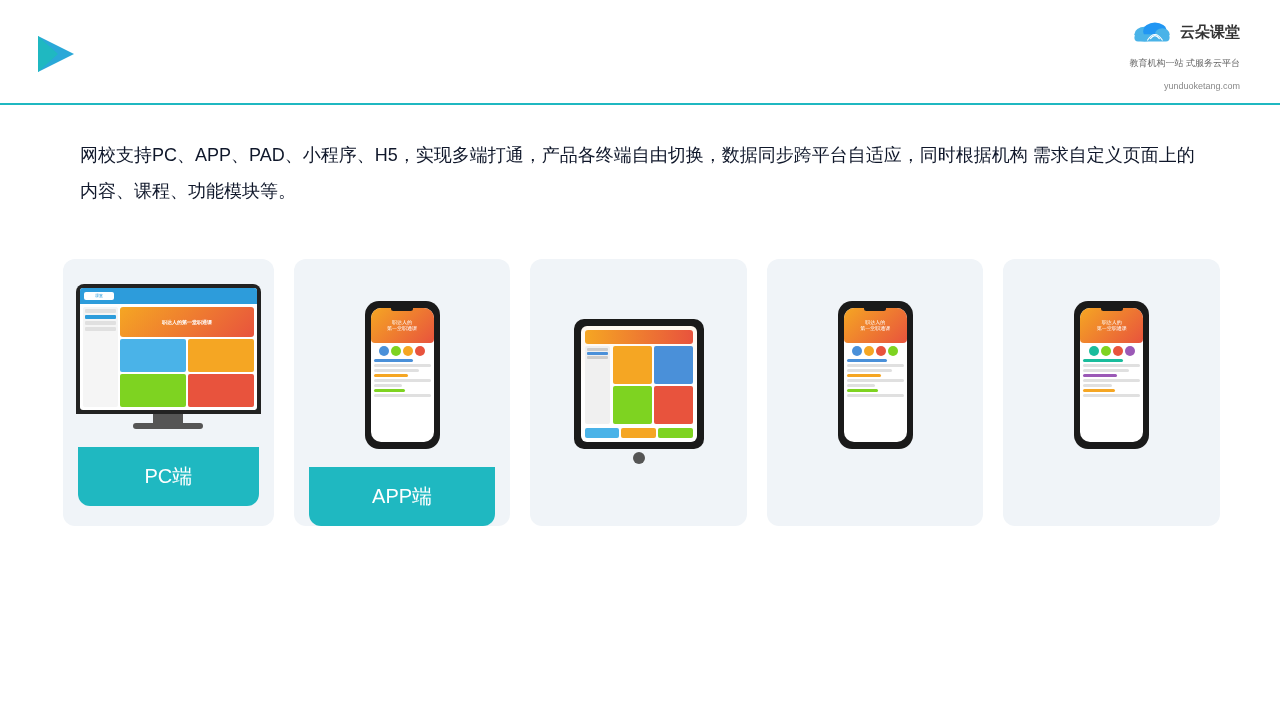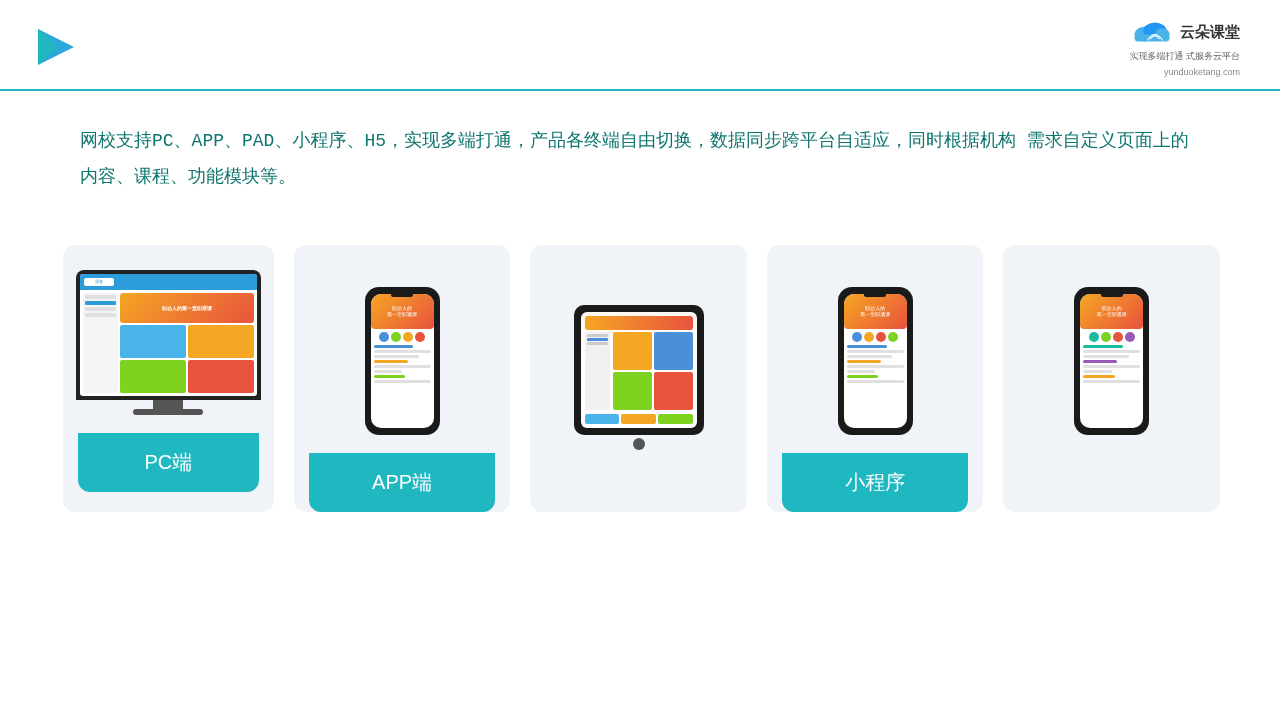--- a/index.html
+++ b/index.html
@@ -30,21 +30,21 @@
     }
     .page-title {
       font-size: 28px;
       font-weight: bold;
       color: #333;
     }
     .brand-logo {
       display: flex;
       flex-direction: column;
       align-items: flex-end;
-      gap: 4px;
+      gap: 11px;
     }
     .brand-logo-img {
       display: flex;
       align-items: center;
       gap: 6px;
     }
     .cloud-icon {
       width: 44px;
       height: 28px;
     }
@@ -61,23 +61,22 @@
     }
     .brand-url {
       font-size: 9px;
       color: #888;
     }
 
     
     .description {
       padding: 32px 80px 10px 80px;
       font-size: 18px;
-      color: #0f766e;
+      color: #0f172a;
       line-height: 2;
-      font-family: Liberation Mono, monospace;
     }
 
     
     .cards-container {
       display: flex;
       justify-content: center;
       gap: 20px;
       padding: 30px 60px 20px 63px;
       margin-top: 10px;
     }
@@ -297,21 +296,21 @@
         <ellipse cx="20" cy="22" rx="14" ry="10" fill="#4ab3e8"></ellipse>
         <ellipse cx="34" cy="18" rx="16" ry="12" fill="#2196f3"></ellipse>
         <ellipse cx="44" cy="22" rx="10" ry="8" fill="#4ab3e8"></ellipse>
         <rect x="6" y="22" width="48" height="10" rx="5" fill="#4ab3e8"></rect>
 
         <path d="M28 28 Q34 20 40 28" stroke="#fff" stroke-width="1.5" fill="none" stroke-linecap="round"></path>
         <path d="M24 30 Q34 15 44 30" stroke="#fff" stroke-width="1.5" fill="none" stroke-linecap="round"></path>
       </svg>
       <span class="brand-name">云朵课堂</span>
     </div>
-    <span class="brand-sub">实现多端打通
+    <span class="brand-sub">教育机构一站
 式服务云平台</span>
     <span class="brand-url">yunduoketang.com</span>
   </div>
 </div>
 
 <div class="description">网校支持PC、APP、PAD、小程序、H5，实现多端打通，产品各终端自由切换，数据同步跨平台自适应，同时根据机构
 需求自定义页面上的内容、课程、功能模块等。</div>
 
 <div class="cards-container">
 
@@ -443,21 +442,20 @@
                 <div class="phone-line"></div>
                 <div class="phone-line" style="width:50%"></div>
                 <div style="background:#7ed321;height:3px;width:55%;border-radius:2px;margin-bottom:2px;"></div>
                 <div class="phone-line"></div>
               </div>
             </div>
           </div>
         </div>
       </div>
     </div>
-    <div class="label-badge">小程序</div>
   </div>
 
   <div class="device-card">
     <div class="device-mockup">
       <div class="phone-mockup">
         <div class="phone-outer">
           <div class="phone-notch"></div>
           <div class="phone-screen">
             <div style="height:100%;display:flex;flex-direction:column;">
               <div class="phone-banner">

